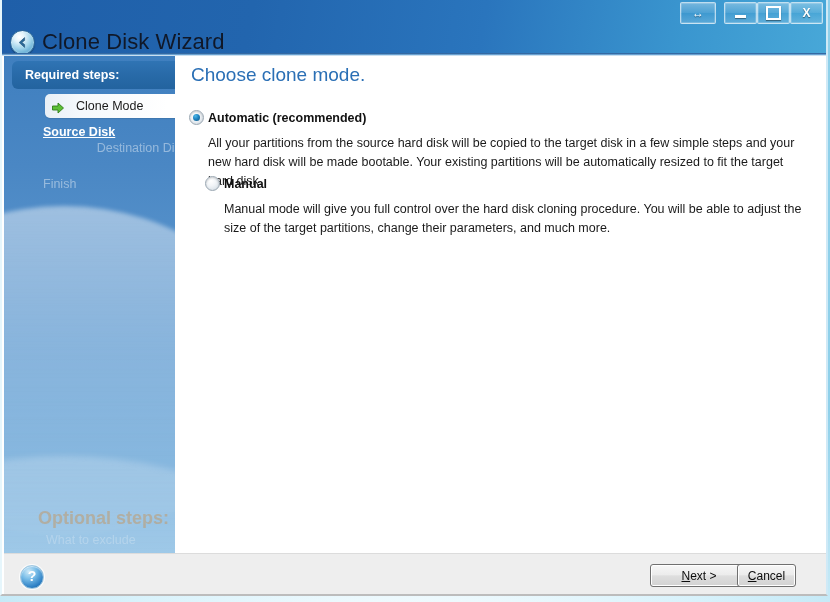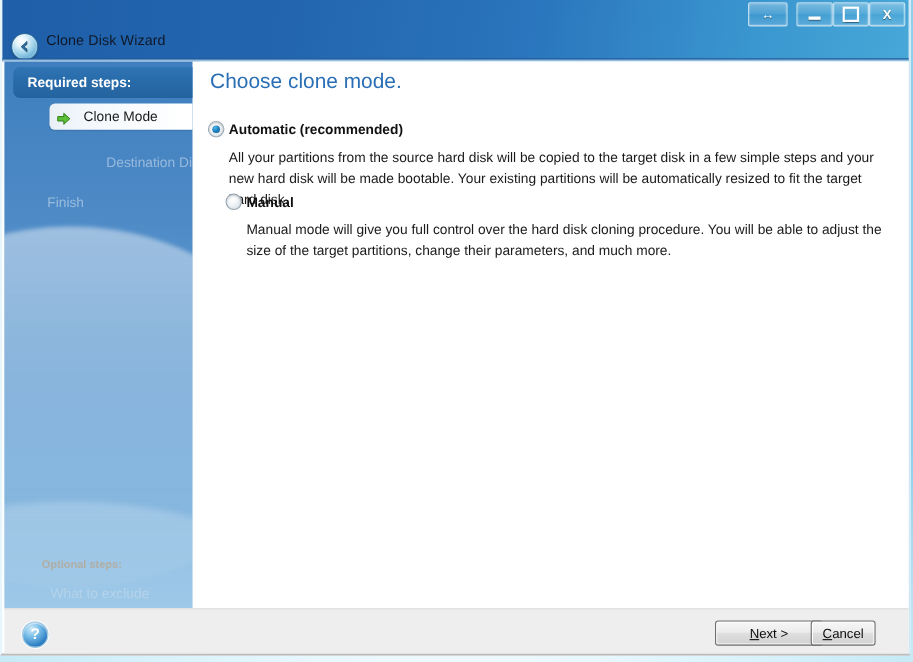--- a/index.html
+++ b/index.html
@@ -64,21 +64,21 @@
       radial-gradient(circle at 36% 26%, #ffffff 0%, #e4f4fb 22%, #9fd3ea 52%, #5fa9d2 78%, #3b7fae 100%);
     border: 1px solid #2e6898;
     box-shadow: 0 1px 1px rgba(0,0,0,.30), inset 0 0 2px rgba(255,255,255,.9);
     cursor: pointer;
   }
   #back-button svg { position: absolute; left: 4px; top: 4px; }
   #win-title {
     position: absolute;
     left: 40px;
     top: 29px;
-    font-size: 13px;
+    font-size: 22px;
     color: #101828;
     letter-spacing: .1px;
     white-space: nowrap;
   }
 
   
   .cap-btn {
     position: absolute;
     top: 2px;
     height: 22px;
@@ -194,21 +194,21 @@
     position: absolute;
     left: 6px;
     top: 5px;
     width: 14px; height: 14px;
   }
 
   #optional-header {
     position: absolute;
     left: 34px;
     top: 452px;
-    font-size: 10px;
+    font-size: 18px;
     font-weight: bold;
     color: rgba(196,150,96,.50);
     white-space: nowrap;
   }
   #optional-item {
     position: absolute;
     left: 42px;
     top: 477px;
     font-size: 12.5px;
     color: rgba(235,242,250,.30);
@@ -369,20 +369,23 @@
 
     <div class="step active" style="top:38px;margin-left:33px;">
       <span class="arrow">
         <svg width="14" height="14" viewBox="0 0 14 14" aria-hidden="true">
           <path d="M1.5 5 H7 V2 L12.5 7 L7 12 V9 H1.5 Z" fill="#5cbf35" stroke="#2f7d18" stroke-width="0.9" stroke-linejoin="round"></path>
         </svg>
       </span>
       <span class="lbl">Clone Mode</span>
     </div>
 
+    <div class="step link" style="top:64px;">
+      <span class="lbl">Source Disk</span>
+    </div>
 
     <div class="step disabled" style="top:80px;text-align:right;">
       <span class="lbl">Destination Disk</span>
     </div>
 
     <div class="step disabled" style="top:116px;">
       <span class="lbl">Finish</span>
     </div>
 
     <div id="optional-header">Optional steps:</div>

